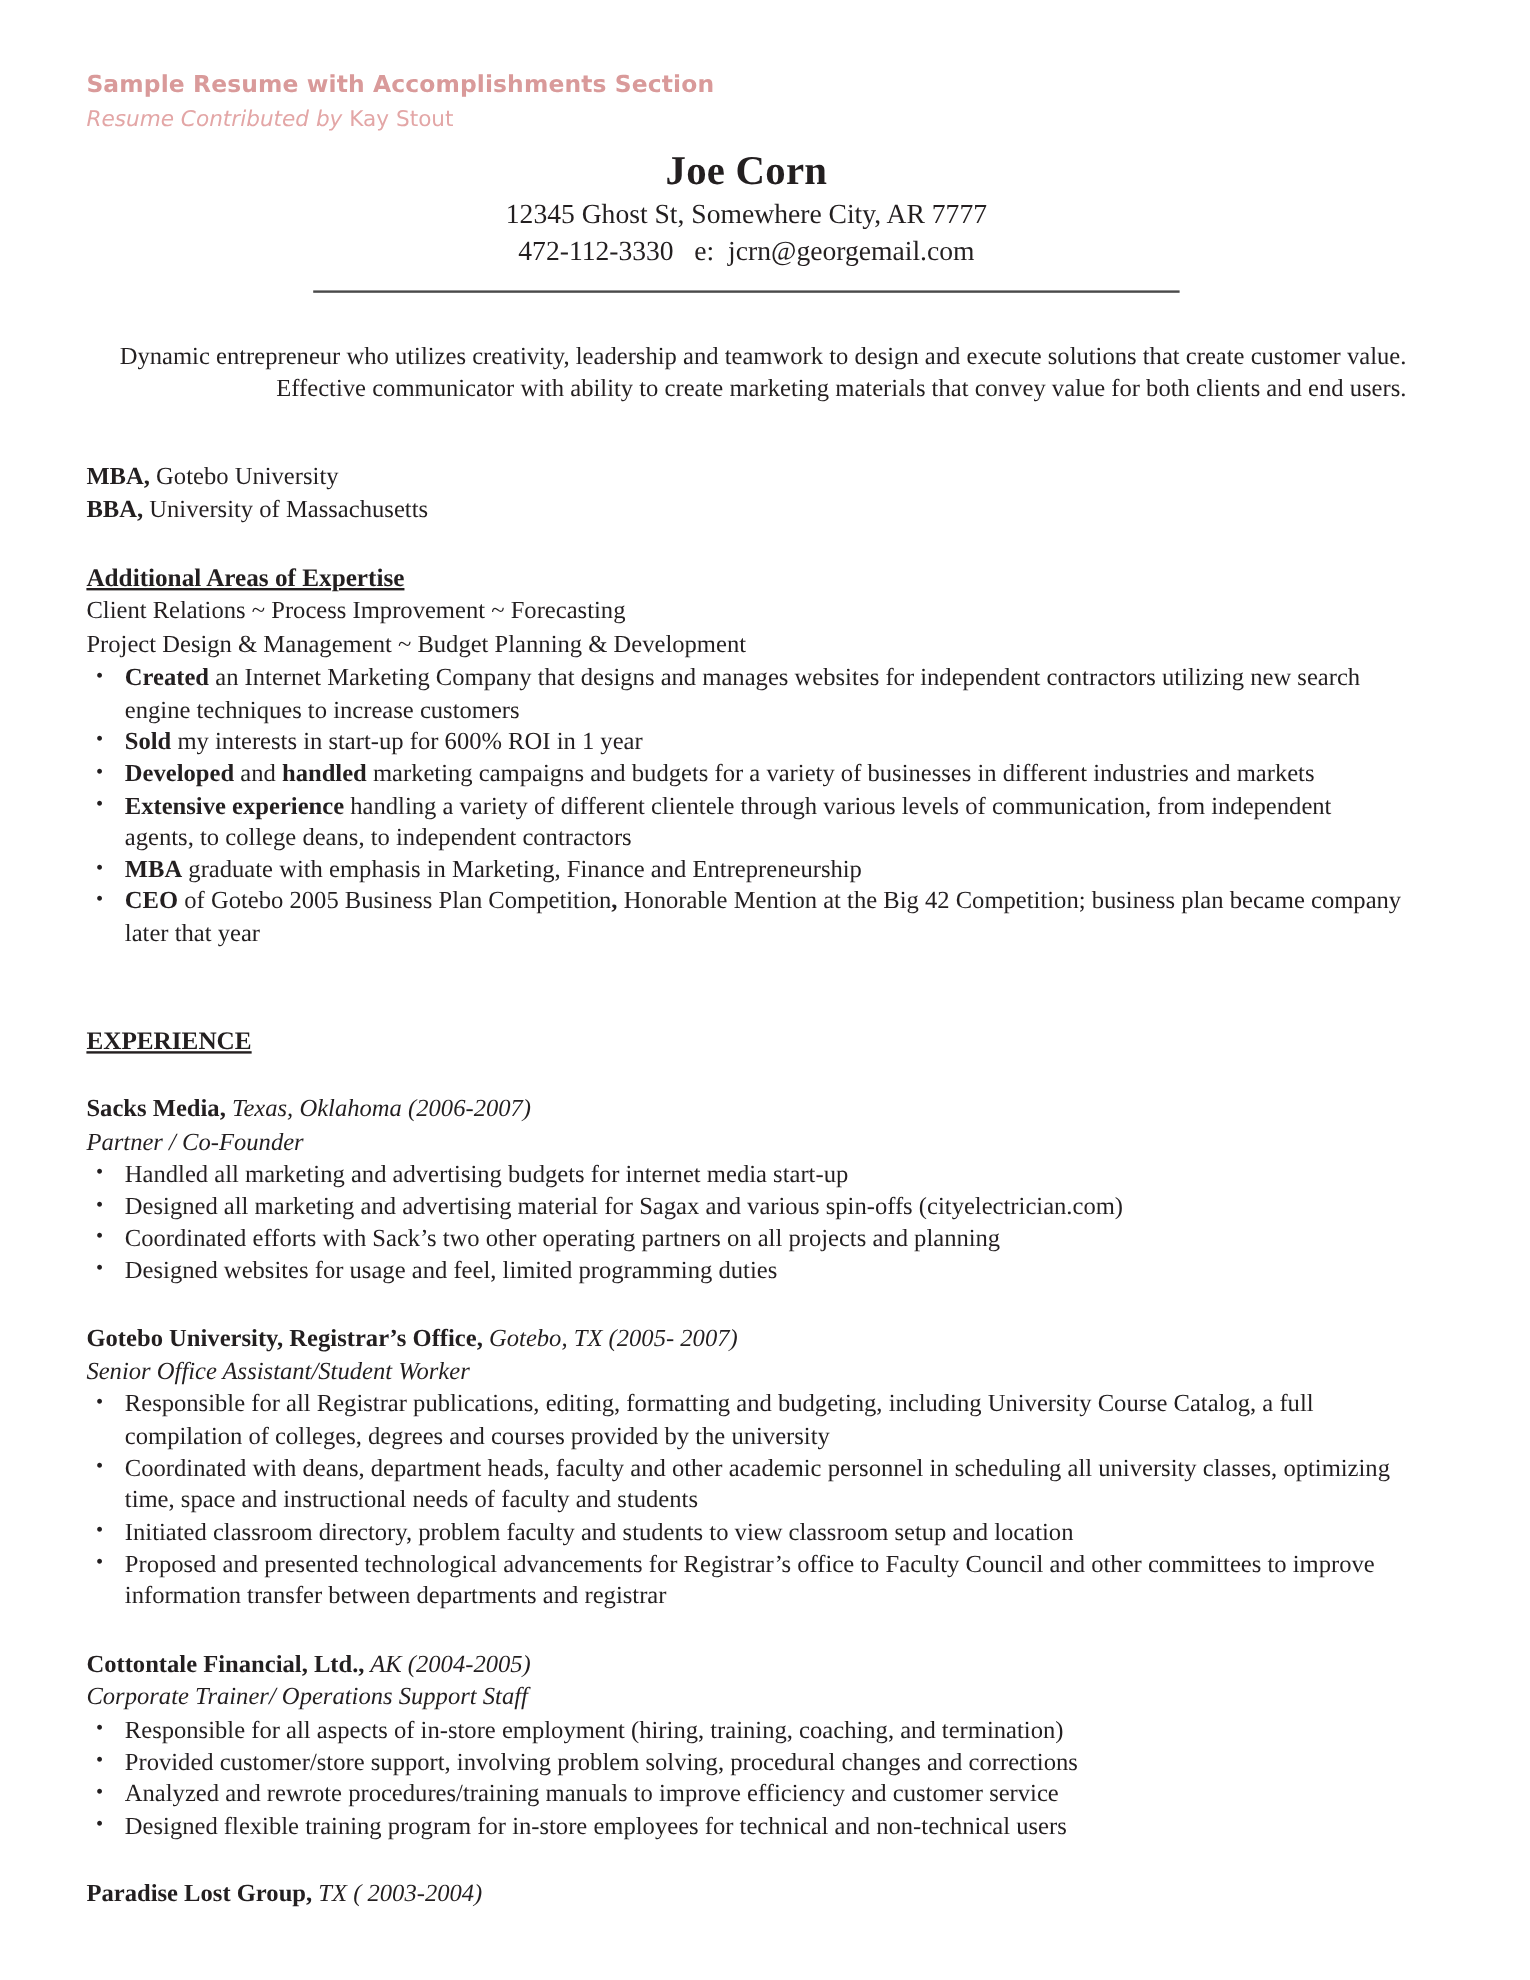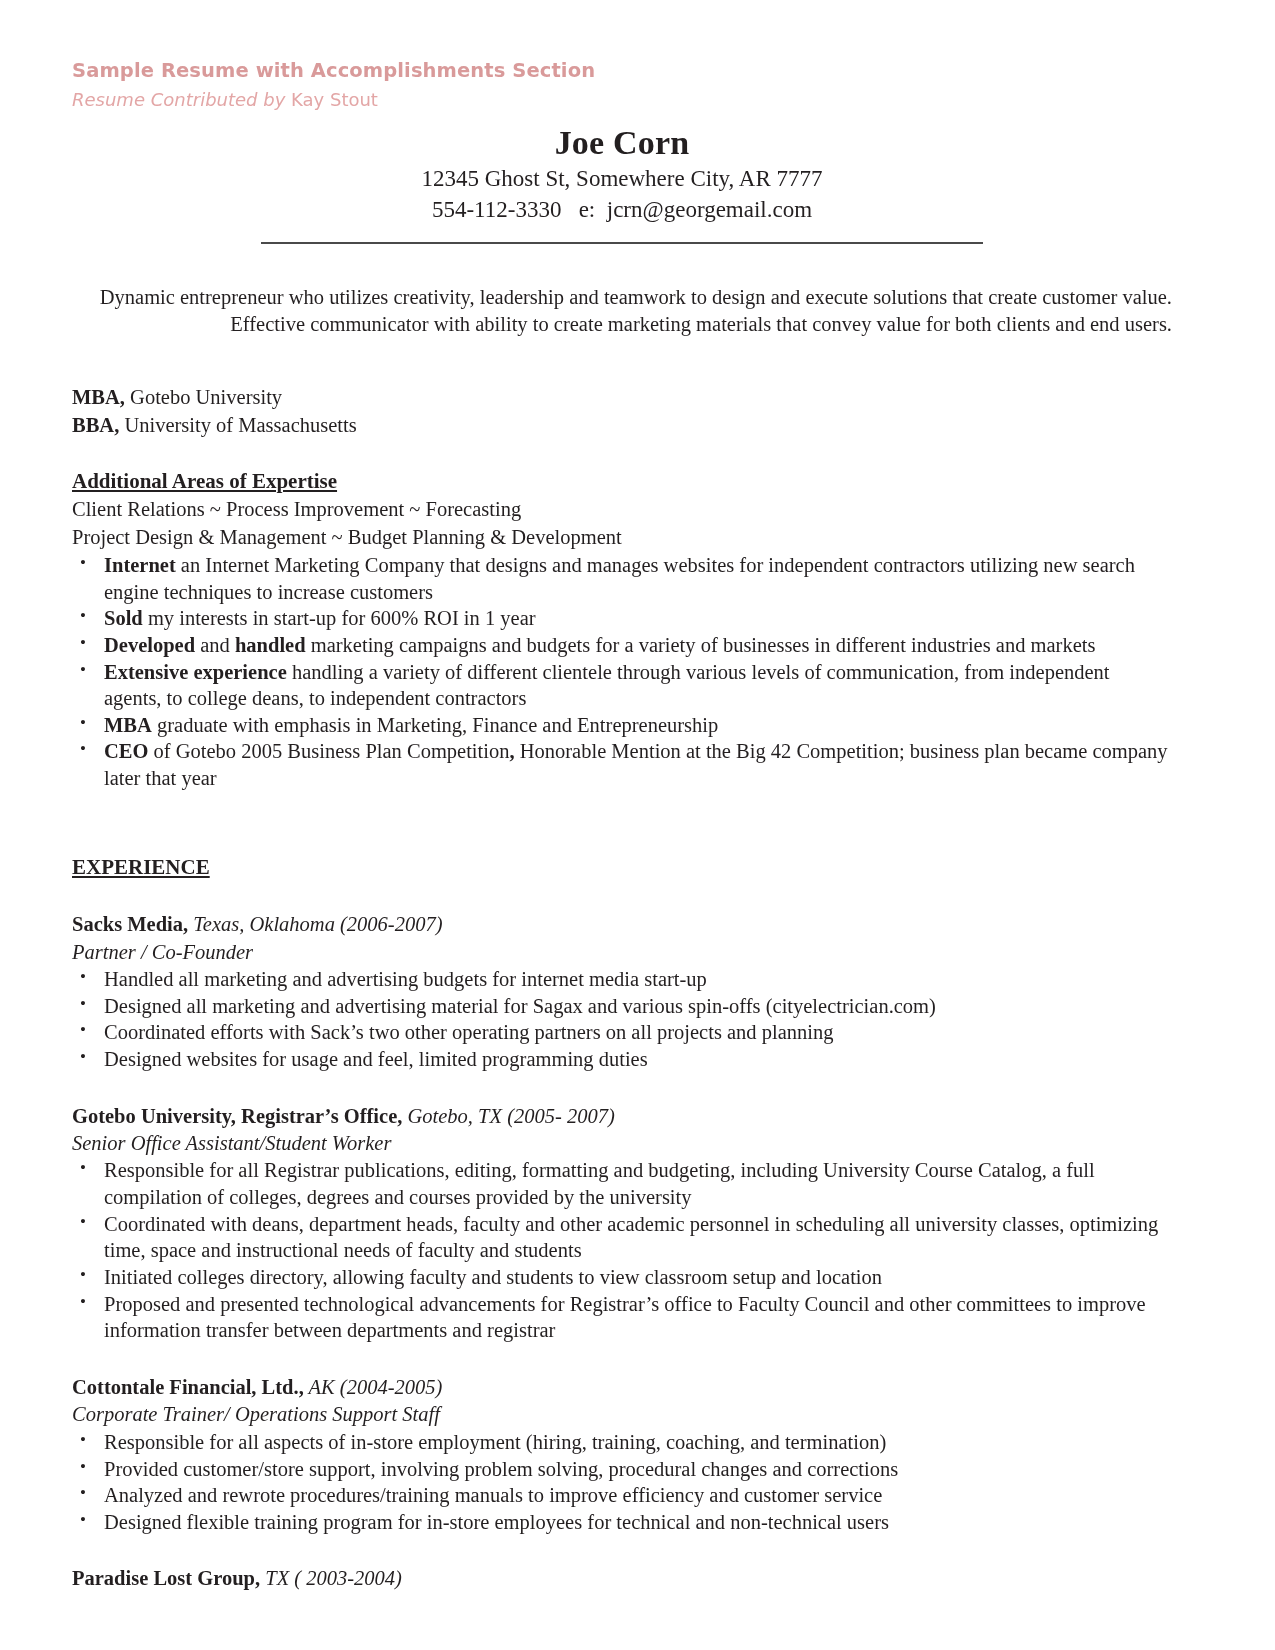--- a/index.html
+++ b/index.html
@@ -155,21 +155,21 @@
 <div class="page">
 
   <div>
     <div class="doc-tag">Sample Resume with Accomplishments Section</div>
     <div class="doc-sub"><span class="ital">Resume Contributed by</span> <span>Kay Stout</span></div>
   </div>
 
   <div class="name-block">
     <div class="full-name">Joe Corn</div>
     <div class="contact-line">12345 Ghost St,  Somewhere City, AR 7777</div>
-    <div class="contact-line"><span>554-112-3330</span>&nbsp;&nbsp; <span>e:</span>&nbsp; <span>jcrn@georgemail.com</span></div>
+    <div class="contact-line"><span>472-112-3330</span>&nbsp;&nbsp; <span>e:</span>&nbsp; <span>jcrn@georgemail.com</span></div>
   </div>
   <div class="rule-wrap">
     <div class="rule"></div>
   </div>
 
   <div class="summary">
     <div>Dynamic entrepreneur who utilizes creativity, leadership and teamwork to design and execute solutions that create customer value.</div>
     <div>Effective communicator with ability to create marketing materials that convey value for both clients and end users.</div>
   </div>
 
@@ -180,21 +180,21 @@
 
   <div class="expertise">
     <div class="sec-head">Additional Areas of Expertise</div>
     <div class="expertise-lines">
       <div>Client Relations ~ Process Improvement ~ Forecasting</div>
       <div>Project Design &amp; Management ~ Budget Planning &amp; Development</div>
     </div>
   </div>
 
   <ul class="blist acc-list">
-    <li><b>Internet</b><span> an Internet Marketing Company that designs and manages websites for independent contractors utilizing new search engine techniques to increase customers</span></li>
+    <li><b>Created</b><span> an Internet Marketing Company that designs and manages websites for independent contractors utilizing new search engine techniques to increase customers</span></li>
     <li><b>Sold</b><span> my interests in start-up for 600% ROI in 1 year</span></li>
     <li><b>Developed</b><span> and </span><b>handled</b><span> marketing campaigns and budgets for a variety of businesses in different industries and markets</span></li>
     <li><b>Extensive experience</b><span> handling a variety of different clientele through various levels of communication, from independent agents, to college deans, to independent contractors</span></li>
     <li><b>MBA</b><span> graduate with emphasis in Marketing,  Finance and Entrepreneurship</span></li>
     <li><b>CEO</b><span> of Gotebo  2005 Business Plan Competition</span><b>,</b><span> Honorable Mention at the Big 42 Competition;  business plan became company later that year</span></li>
   </ul>
 
   <div class="experience-head">
     <div class="sec-head">EXPERIENCE</div>
   </div>
@@ -209,21 +209,21 @@
       <li>Designed websites for usage and feel, limited programming duties</li>
     </ul>
   </div>
 
   <div class="job">
     <div class="job-line"><span class="job-company">Gotebo University, Registrar’s Office,</span><span class="job-meta"> Gotebo, TX  (2005- 2007)</span></div>
     <div class="job-title">Senior Office Assistant/Student Worker</div>
     <ul class="blist job-list">
       <li>Responsible for all Registrar publications, editing, formatting and budgeting, including University Course Catalog, a full compilation of colleges, degrees and courses provided by the university</li>
       <li>Coordinated with deans, department heads, faculty and other academic personnel in scheduling all university classes, optimizing time, space and instructional needs of faculty and students</li>
-      <li>Initiated colleges directory, allowing faculty and students to view classroom setup and location</li>
+      <li>Initiated classroom directory, problem faculty and students to view classroom setup and location</li>
       <li>Proposed and presented technological advancements for Registrar’s office to Faculty Council and other committees to improve information transfer between departments and registrar</li>
     </ul>
   </div>
 
   <div class="job">
     <div class="job-line"><span class="job-company">Cottontale  Financial, Ltd.,</span><span class="job-meta"> AK (2004-2005)</span></div>
     <div class="job-title">Corporate Trainer/ Operations Support Staff</div>
     <ul class="blist job-list">
       <li>Responsible for all aspects of in-store employment (hiring, training, coaching, and termination)</li>
       <li>Provided customer/store support, involving problem solving, procedural changes and corrections</li>

